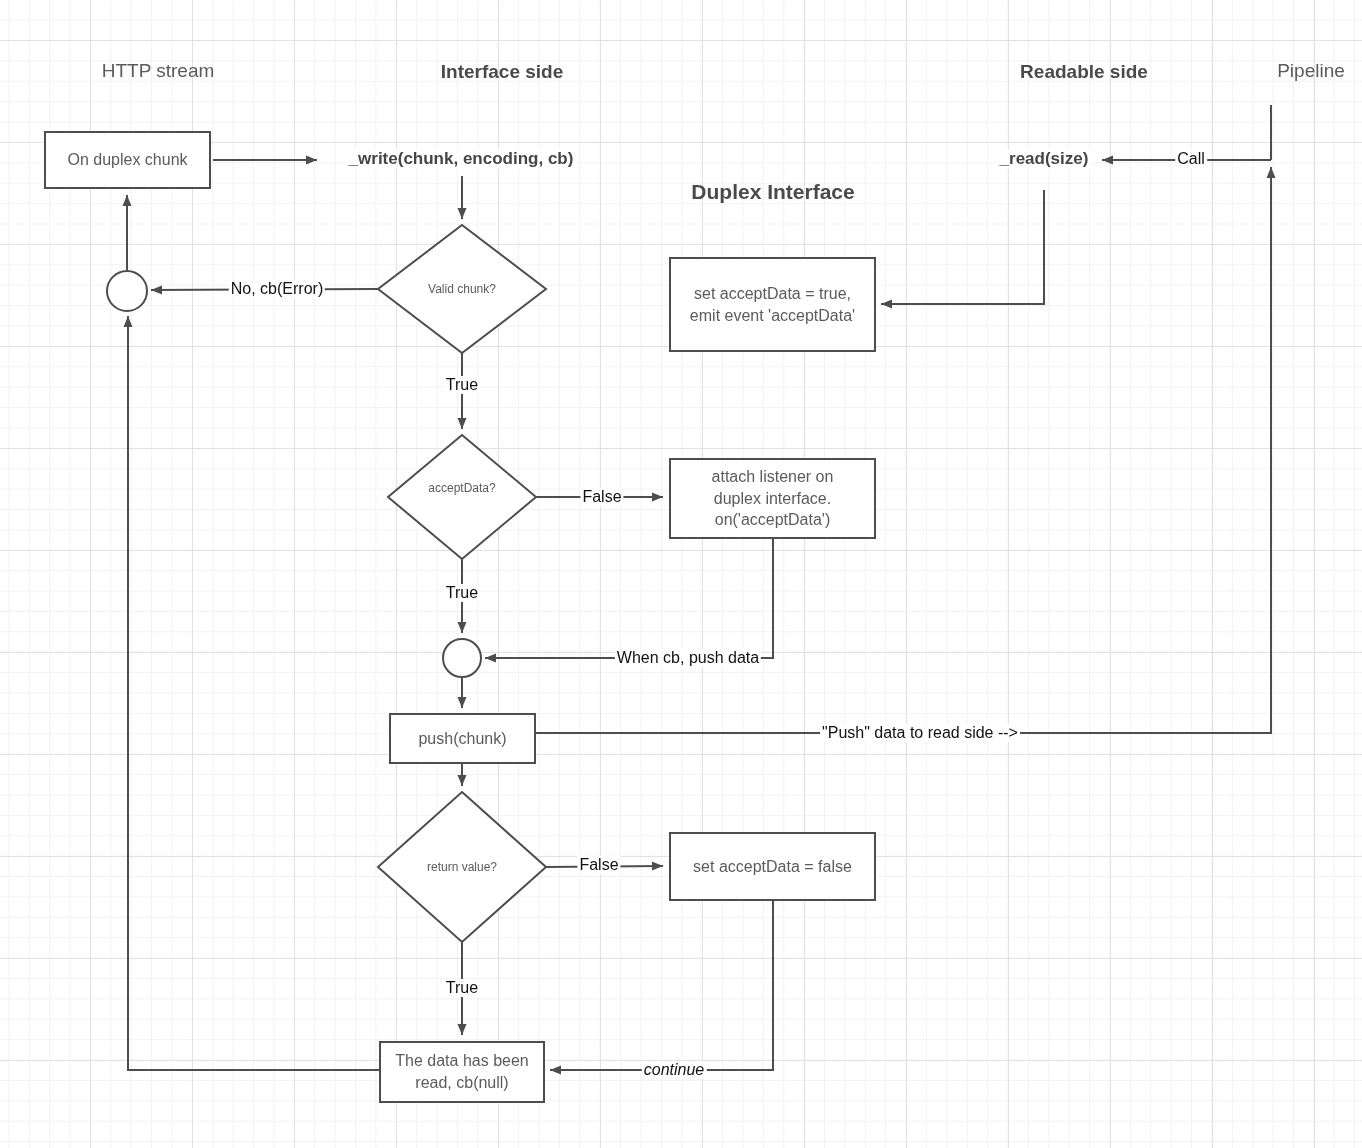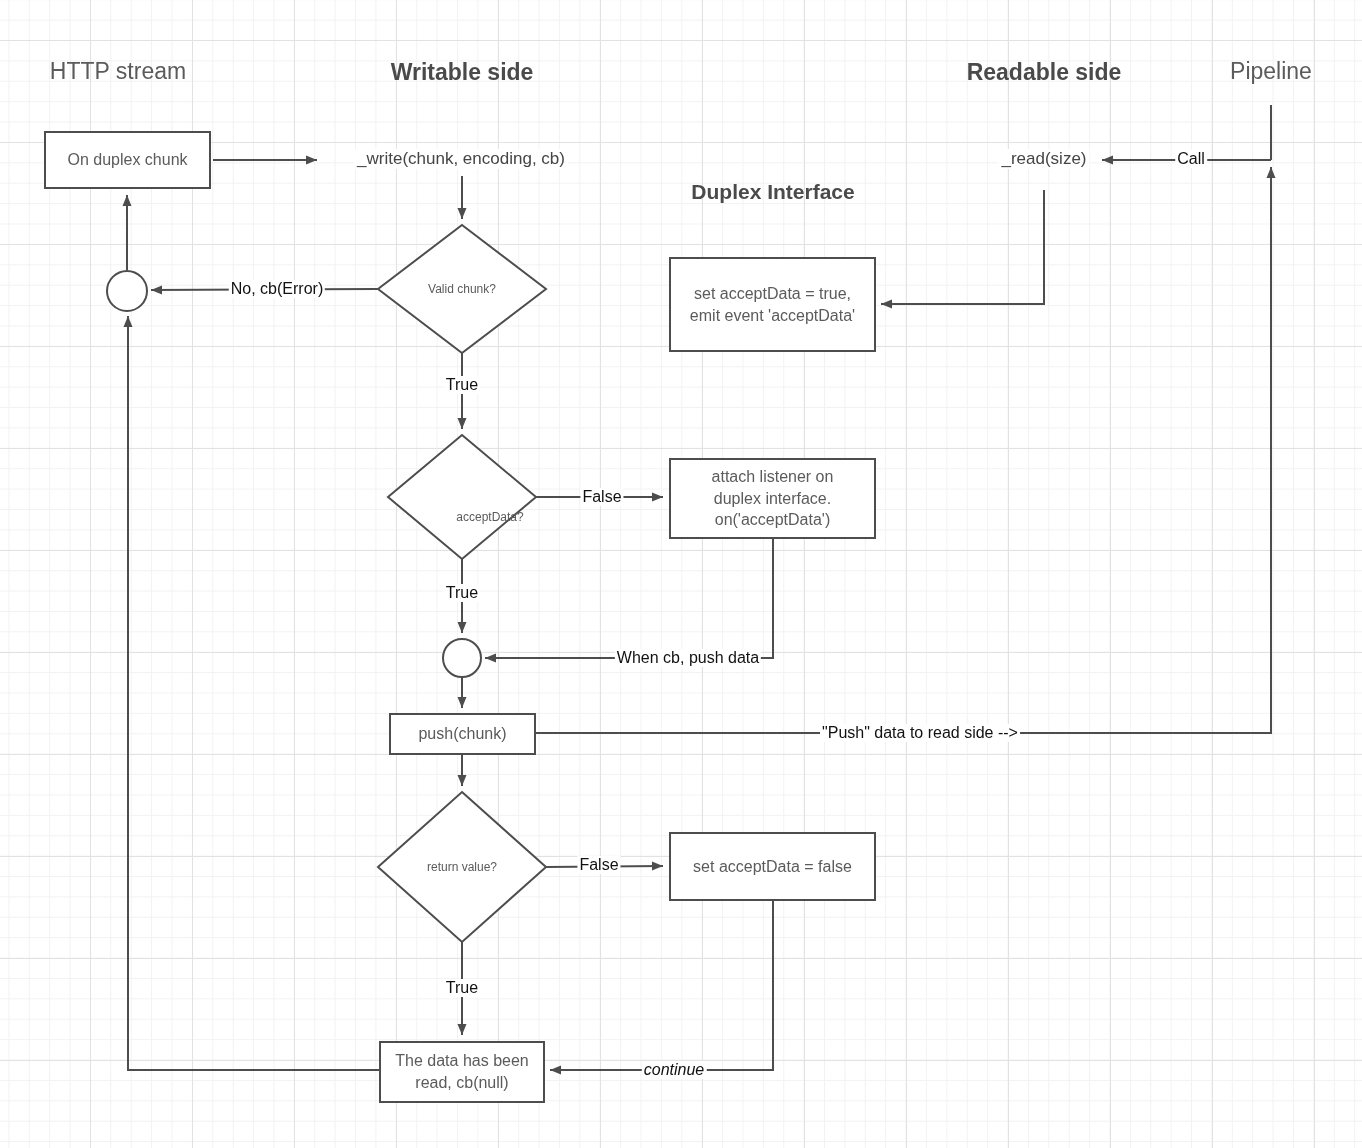--- a/index.html
+++ b/index.html
@@ -22,30 +22,30 @@
     display:flex;align-items:center;justify-content:center;
     color:#5b5b5b;font-size:16px;line-height:1.35;text-align:center;
   }
   .multiline{white-space:pre-line;}
   .shape-text{
     position:absolute;z-index:3;transform:translate(-50%,-50%);
     color:#5b5b5b;font-size:12px;white-space:nowrap;text-align:center;
   }
   .col-header{
     position:absolute;z-index:3;transform:translate(-50%,-50%);
-    font-size:23px;color:#5b5b5b;white-space:nowrap;
+    font-size:19px;color:#5b5b5b;white-space:nowrap;margin-left:40px;
   }
   .col-header.bold{font-weight:bold;color:#4a4a4a;}
   .diagram-title{
     position:absolute;z-index:3;transform:translate(-50%,-50%);
     font-size:21px;font-weight:bold;color:#4a4a4a;white-space:nowrap;
   }
   .method-label{
     position:absolute;z-index:3;transform:translate(-50%,-50%);
-    font-size:17px;font-weight:normal;color:#454545;background:#ffffff;
+    font-size:17px;font-weight:bold;color:#454545;background:#ffffff;
     padding:0 3px;white-space:nowrap;
   }
   .edge-label{
     position:absolute;z-index:3;transform:translate(-50%,-50%);
     font-size:16px;color:#111111;background:#ffffff;
     padding:0 2px;white-space:nowrap;
   }
 </style>
 </head>
 <body>
@@ -80,42 +80,42 @@
 
     <polygon points="462,225 546,289 462,353 378,289" fill="#ffffff" stroke="#4d4d4d" stroke-width="2"></polygon>
     <polygon points="462,435 536,497 462,559 388,497" fill="#ffffff" stroke="#4d4d4d" stroke-width="2"></polygon>
     <polygon points="462,792 546,867 462,942 378,867" fill="#ffffff" stroke="#4d4d4d" stroke-width="2"></polygon>
 
     <circle cx="127" cy="291" r="20" fill="#ffffff" stroke="#4d4d4d" stroke-width="2"></circle>
     <circle cx="462" cy="658" r="19" fill="#ffffff" stroke="#4d4d4d" stroke-width="2"></circle>
   </svg>
 
   <div class="col-header" style="left:118px;top:71px;">HTTP stream</div>
-  <div class="col-header bold" style="left:462px;top:72px;">Writable side</div>
+  <div class="col-header bold" style="left:462px;top:72px;">Interface side</div>
   <div class="col-header bold" style="left:1044px;top:72px;">Readable side</div>
   <div class="col-header" style="left:1271px;top:71px;">Pipeline</div>
 
   <div class="diagram-title" style="left:773px;top:192px;">Duplex Interface</div>
 
   <div class="node-box" style="left:44px;top:131px;width:167px;height:58px;">On duplex chunk</div>
   <div class="node-box multiline" style="left:669px;top:257px;width:207px;height:95px;">set acceptData = true,
 emit event 'acceptData'</div>
   <div class="node-box multiline" style="left:669px;top:458px;width:207px;height:81px;">attach listener on
 duplex interface.
 on('acceptData')</div>
-  <div class="node-box" style="left:389px;top:713px;width:147px;height:42px;">push(chunk)</div>
+  <div class="node-box" style="left:389px;top:713px;width:147px;height:51px;">push(chunk)</div>
   <div class="node-box" style="left:669px;top:832px;width:207px;height:69px;">set acceptData = false</div>
   <div class="node-box multiline" style="left:379px;top:1041px;width:166px;height:62px;">The data has been
 read, cb(null)</div>
 
   <div class="method-label" style="left:461px;top:159px;">_write(chunk, encoding, cb)</div>
   <div class="method-label" style="left:1044px;top:159px;">_read(size)</div>
 
   <div class="shape-text" style="left:462px;top:289px;">Valid chunk?</div>
-  <div class="shape-text" style="left:462px;top:517px;margin-left:28px;">acceptData?</div>
+  <div class="shape-text" style="left:462px;top:488px;">acceptData?</div>
   <div class="shape-text" style="left:462px;top:867px;">return value?</div>
 
   <div class="edge-label" style="left:277px;top:289px;">No, cb(Error)</div>
   <div class="edge-label" style="left:462px;top:385px;">True</div>
   <div class="edge-label" style="left:602px;top:497px;">False</div>
   <div class="edge-label" style="left:462px;top:593px;">True</div>
   <div class="edge-label" style="left:688px;top:658px;">When cb, push data</div>
   <div class="edge-label" style="left:920px;top:733px;">"Push" data to read side --&gt;</div>
   <div class="edge-label" style="left:1191px;top:159px;">Call</div>
   <div class="edge-label" style="left:599px;top:865px;">False</div>

